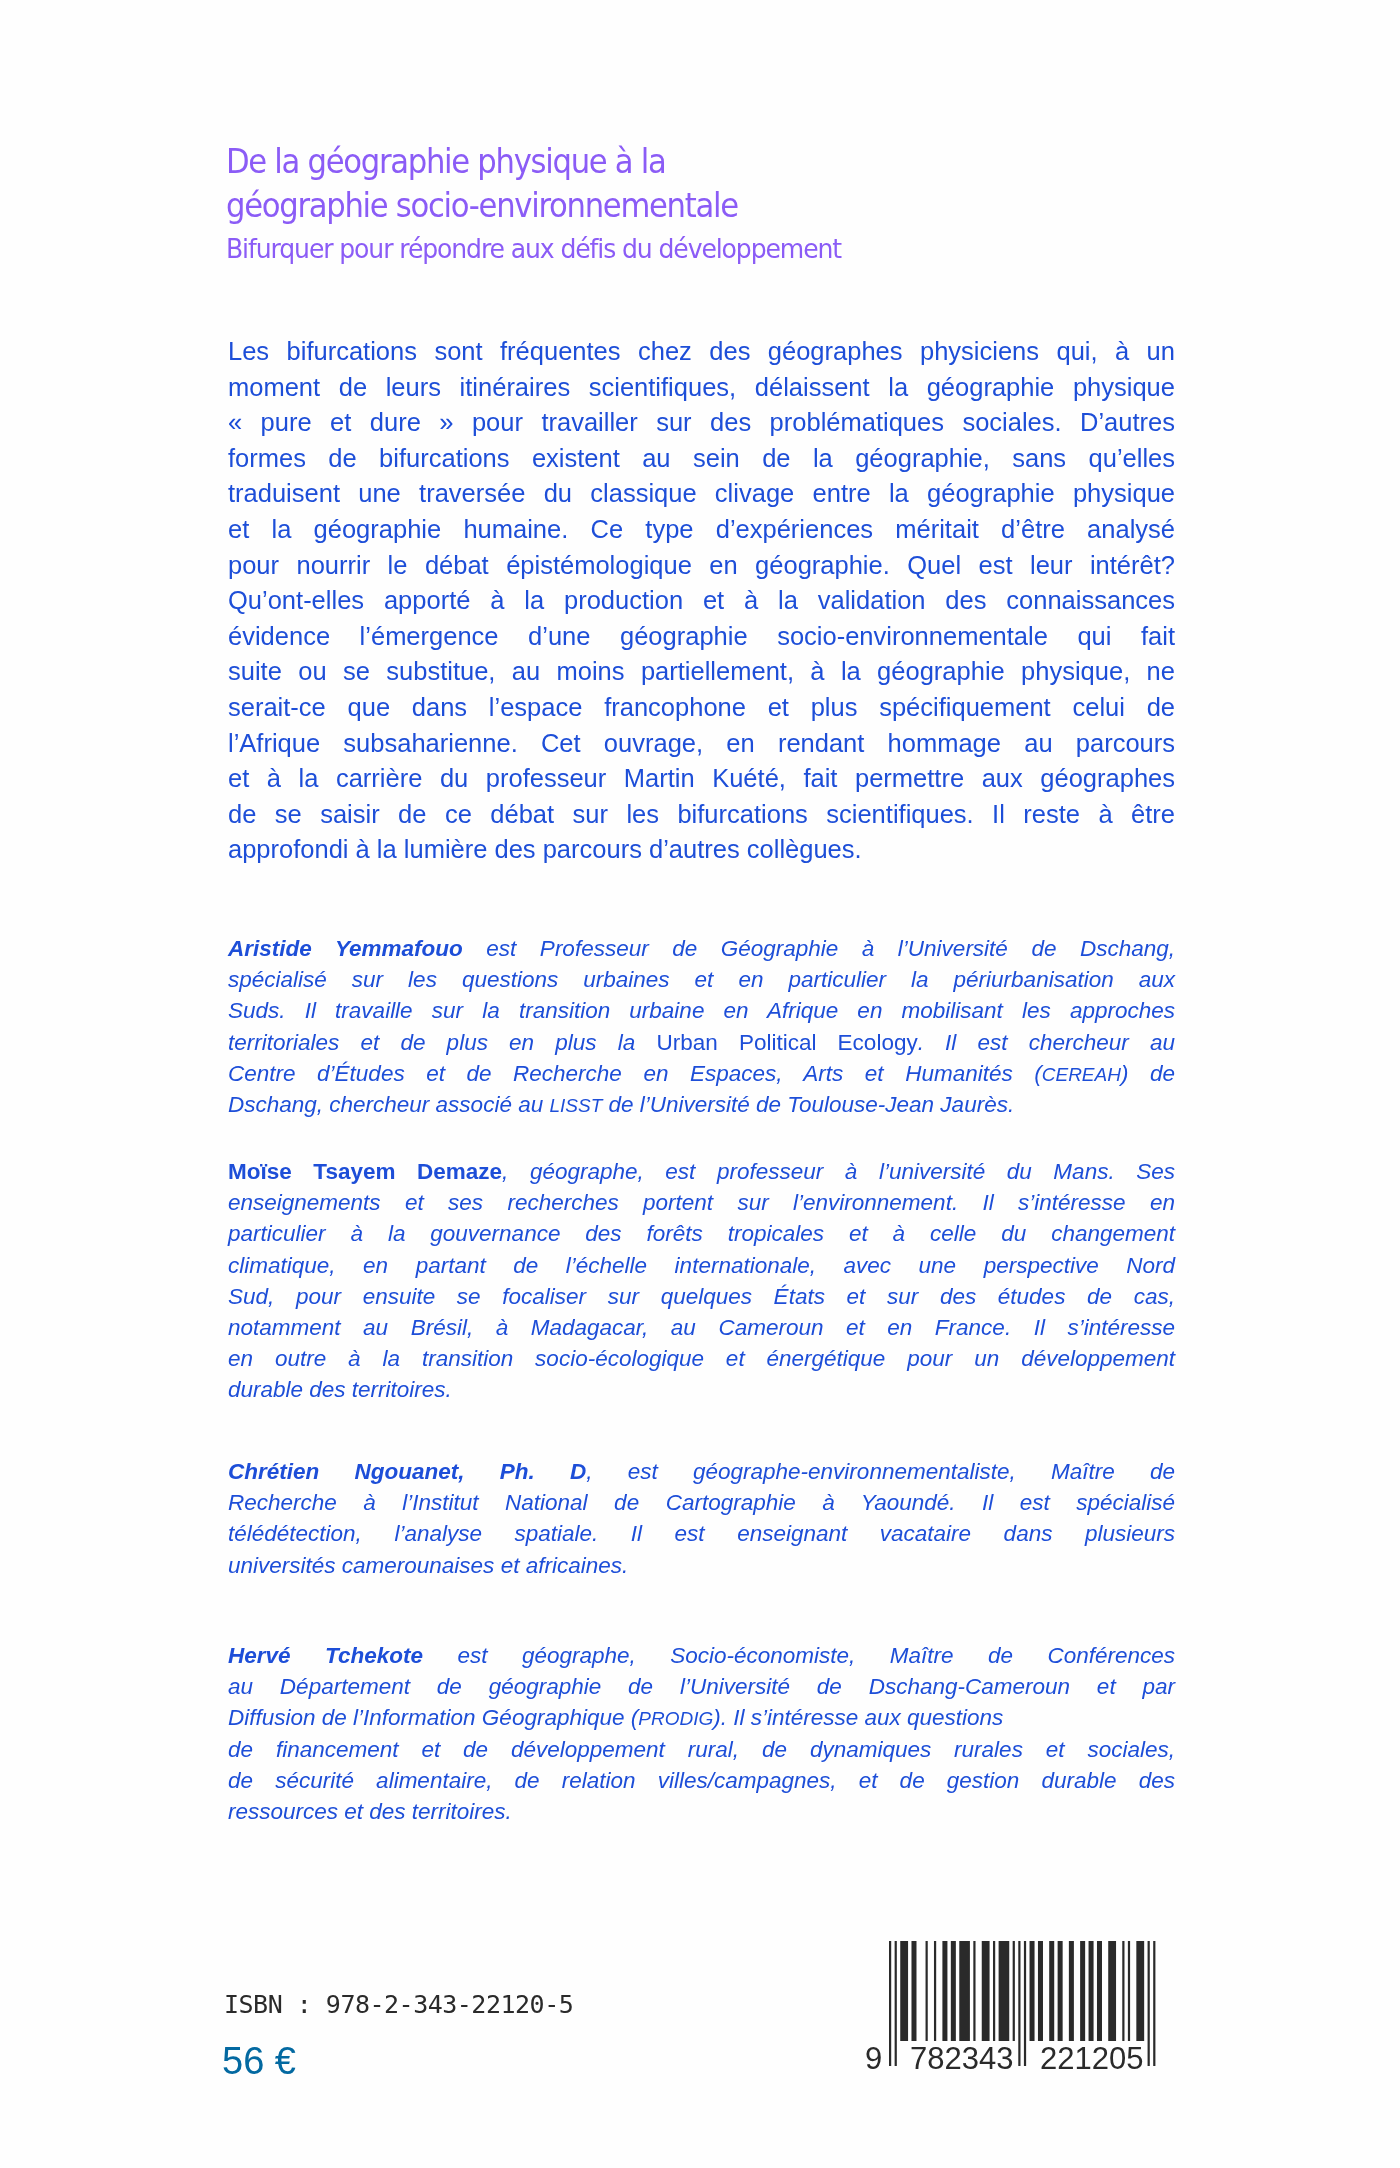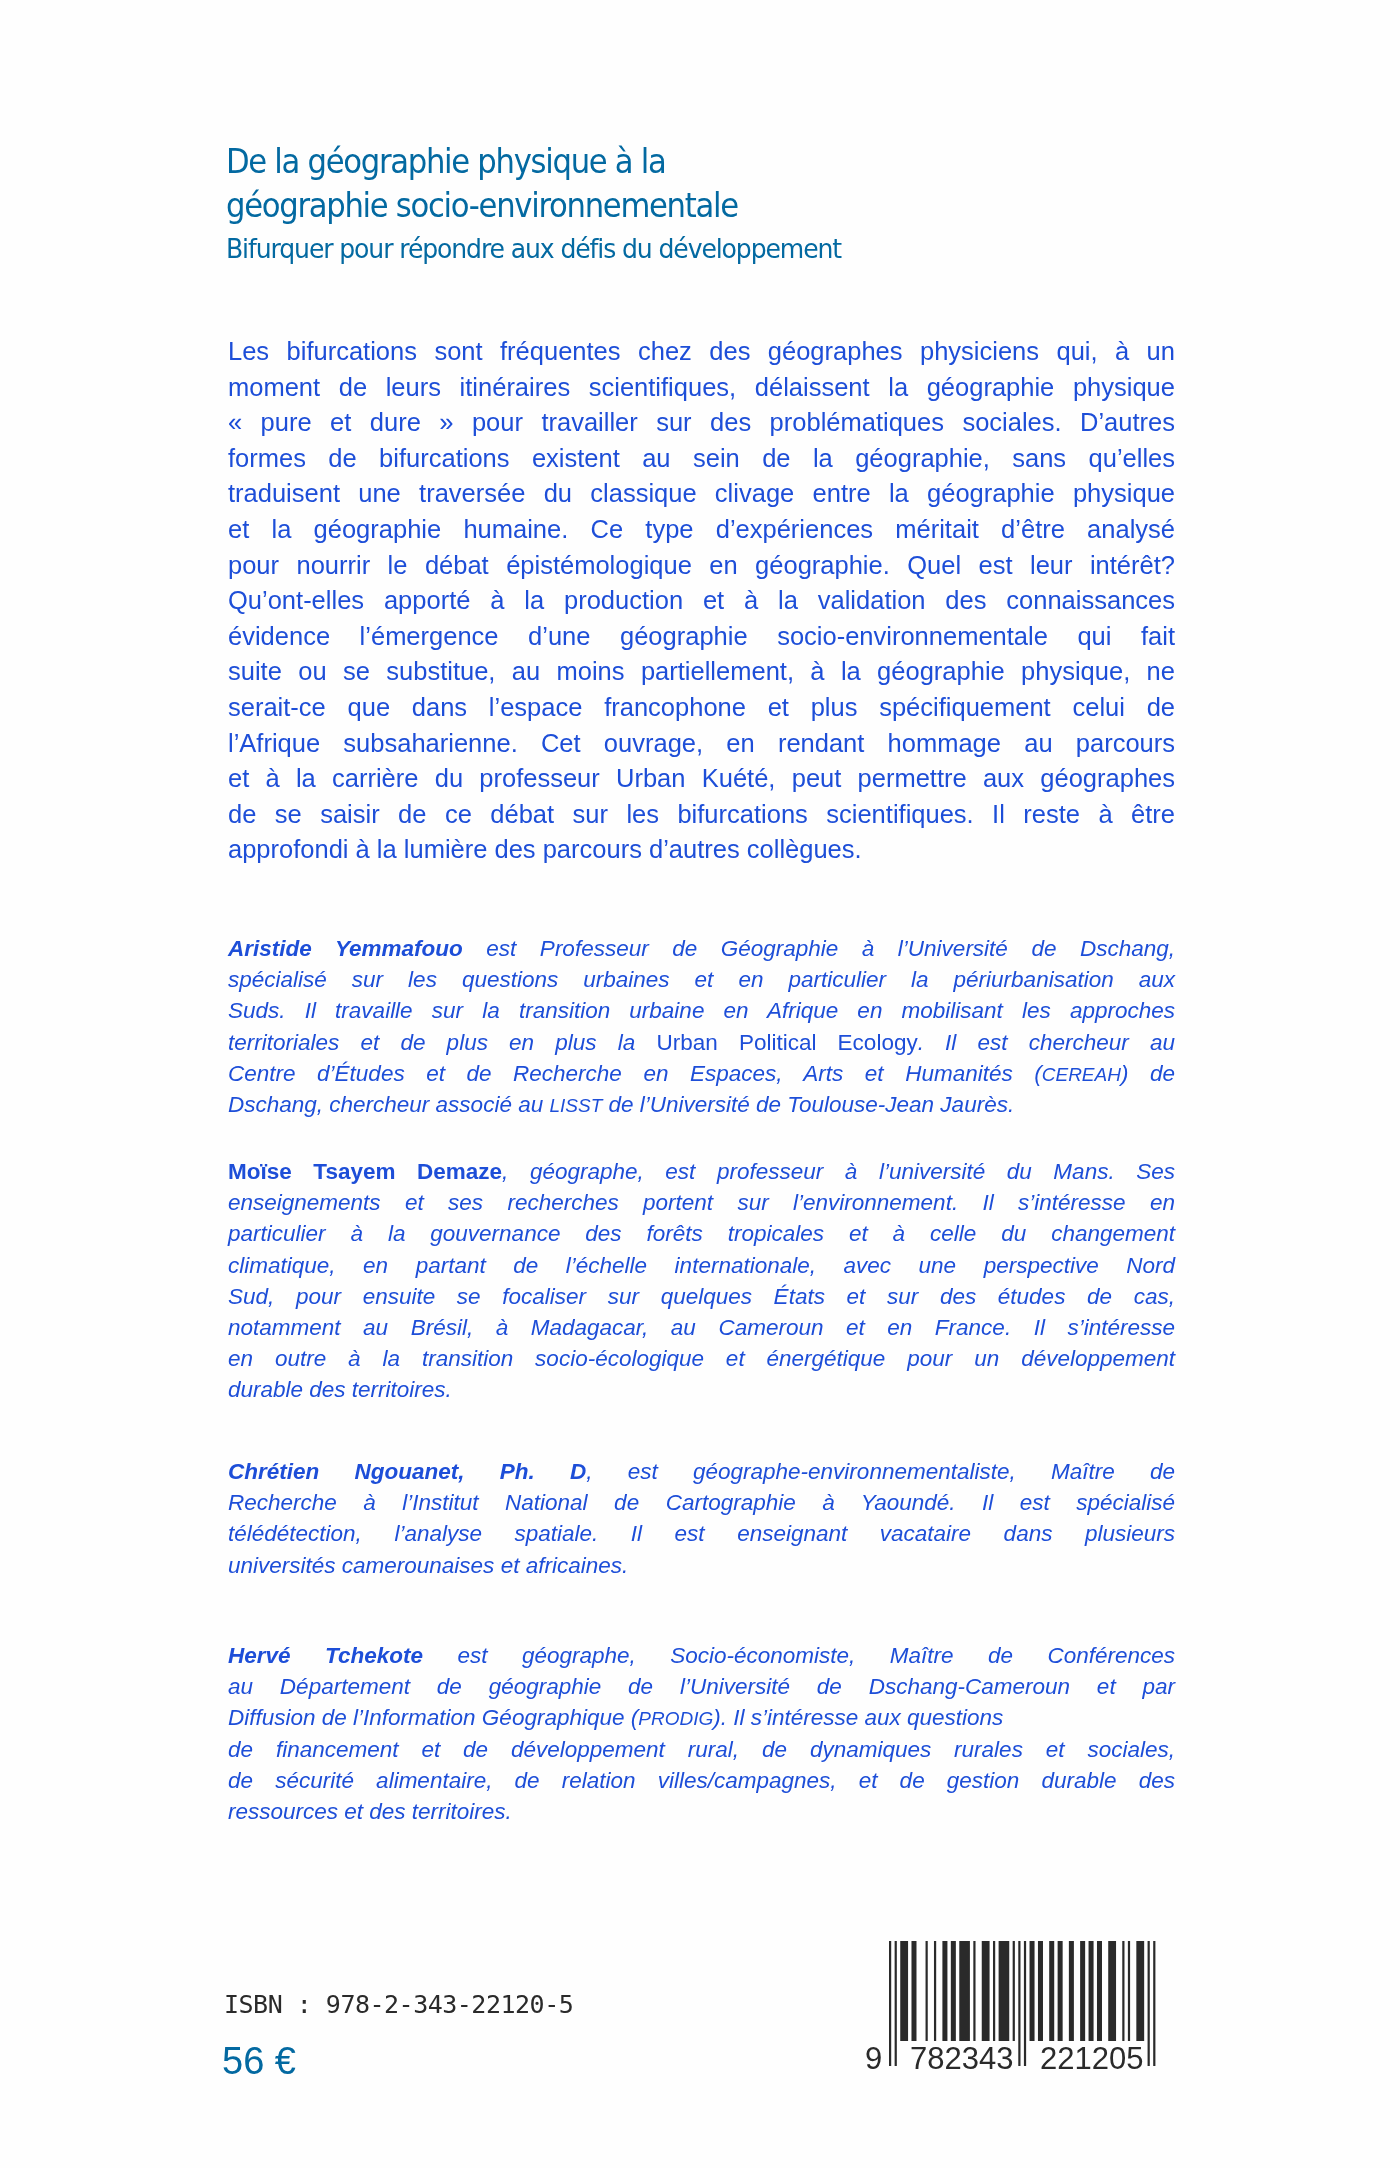--- a/index.html
+++ b/index.html
@@ -1,19 +1,19 @@
 <!DOCTYPE html>
 <html><head>
 <meta charset="utf-8">
 <style>
   html, body { margin: 0; padding: 0; background: #ffffff; }
   body { width: 1400px; height: 2168px; position: relative; overflow: hidden; }
   .page { position: absolute; left: 0; top: 0; width: 1400px; height: 2168px; background: #fefefe; }
 
-  .title-block { position: absolute; left: 226px; top: 140px; width: 960px; color: #0369a1;
+  .title-block { position: absolute; left: 226px; top: 140px; width: 960px; color: #8b5cf6;
     font-family: "DejaVu Sans", sans-serif; font-weight: normal; }
   .title-line { font-size: 33px; line-height: 44px; letter-spacing: -1.4px; white-space: nowrap;
     transform: scaleX(0.93); transform-origin: left center; }
   .subtitle { font-size: 27px; line-height: 38px; letter-spacing: -1.2px; white-space: nowrap;
     transform: scaleX(0.93); transform-origin: left center; margin-top: 2px; }
 
   .col { position: absolute; left: 228px; width: 947px; color: #1d4ed8;
     font-family: "Liberation Sans", sans-serif; }
 
   .summary { top: 334px; font-size: 25.5px; line-height: 35.6px; }
@@ -58,21 +58,21 @@
       <span class="line">« pure et dure » pour travailler sur des problématiques sociales. D’autres</span>
       <span class="line">formes de bifurcations existent au sein de la géographie, sans qu’elles</span>
       <span class="line">traduisent une traversée du classique clivage entre la géographie physique</span>
       <span class="line">et la géographie humaine. Ce type d’expériences méritait d’être analysé</span>
       <span class="line">pour nourrir le débat épistémologique en géographie. Quel est leur intérêt?</span>
       <span class="line">Qu’ont-elles apporté à la production et à la validation des connaissances</span>
       <span class="line">évidence l’émergence d’une géographie socio-environnementale qui fait</span>
       <span class="line">suite ou se substitue, au moins partiellement, à la géographie physique, ne</span>
       <span class="line">serait-ce que dans l’espace francophone et plus spécifiquement celui de</span>
       <span class="line">l’Afrique subsaharienne. Cet ouvrage, en rendant hommage au parcours</span>
-      <span class="line">et à la carrière du professeur Urban Kuété, peut permettre aux géographes</span>
+      <span class="line">et à la carrière du professeur Martin Kuété, fait permettre aux géographes</span>
       <span class="line">de se saisir de ce débat sur les bifurcations scientifiques. Il reste à être</span>
       <span class="line last">approfondi à la lumière des parcours d’autres collègues.</span>
     </div>
 
   <div class="col bio bio1" id="bio-0">
       <span class="line"><b>Aristide Yemmafouo</b><span> est Professeur de Géographie à l’Université de Dschang,</span></span>
       <span class="line"><span>spécialisé sur les questions urbaines et en particulier la périurbanisation aux</span></span>
       <span class="line"><span>Suds. Il travaille sur la transition urbaine en Afrique en mobilisant les approches</span></span>
       <span class="line"><span>territoriales et de plus en plus la </span><span class="up">Urban Political Ecology</span><span>. Il est chercheur au</span></span>
       <span class="line"><span>Centre d’Études et de Recherche en Espaces, Arts et Humanités (</span><span class="sc">CEREAH</span><span>) de</span></span>

